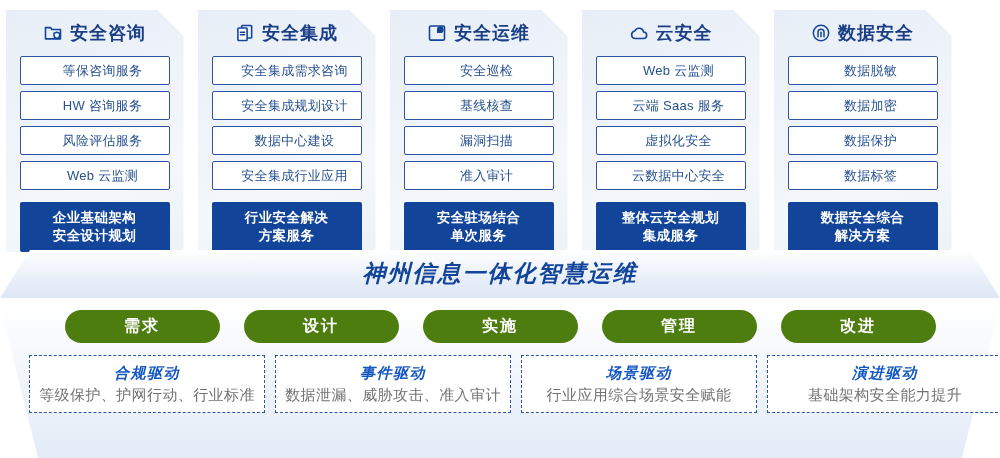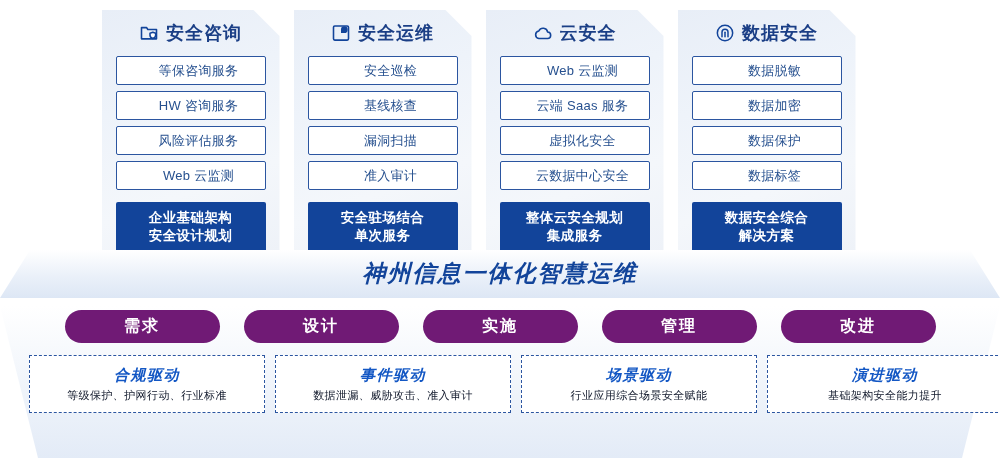--- a/index.html
+++ b/index.html
@@ -65,37 +65,37 @@
     -webkit-clip-path:polygon(0 0, 1000px 0, 962px 152px, 38px 152px);
     clip-path:polygon(0 0, 1000px 0, 962px 152px, 38px 152px);
   }
 
   
   .pills{
     position:absolute;left:0;top:310px;width:1000px;height:34px;
     display:flex;justify-content:center;gap:24px;
   }
   .pill{
-    width:155px;height:33px;border-radius:17px;background:#701a75;
+    width:155px;height:33px;border-radius:17px;background:#4d7c0f;
     display:flex;align-items:center;justify-content:center;
     color:#ffffff;font-size:16px;font-weight:bold;letter-spacing:2px;
   }
 
   
   .drivers{
     position:absolute;left:0;top:355px;width:1000px;height:62px;
     display:flex;justify-content:center;gap:10px;padding-left:16px;
   }
   .driver{
     width:236px;height:58px;border:1px dashed #2b55a0;background:#ffffff;
     display:flex;flex-direction:column;align-items:center;justify-content:center;gap:3px;
     box-sizing:border-box;
   }
   .driver .dtitle{color:#1357c4;font-size:15px;font-weight:bold;font-style:italic;letter-spacing:1.5px;}
-  .driver .ddesc{color:#0f172a;font-size:11px;letter-spacing:.4px;}
+  .driver .ddesc{color:#737373;font-size:15px;letter-spacing:.4px;}
 </style>
 </head>
 <body>
 
 <div id="stage">
 
   <div class="cards">
 
     <div class="card">
       <div class="card-head">
@@ -112,20 +112,42 @@
         <div class="srv">HW 咨询服务</div>
         <div class="srv">风险评估服务</div>
         <div class="srv">Web 云监测</div>
         <div class="solution">
           <span>企业基础架构</span>
           <span>安全设计规划</span>
         </div>
       </div>
     </div>
 
+    <div class="card">
+      <div class="card-head">
+        <span class="ic">
+          <svg width="20" height="20" viewBox="0 0 24 24" fill="none" stroke="#12449a" stroke-width="1.9" stroke-linejoin="round" stroke-linecap="round">
+            <rect x="8" y="3" width="12" height="15" rx="1"></rect>
+            <rect x="3.5" y="6" width="11" height="15" rx="1" fill="#ffffff"></rect>
+            <path d="M6.5 11h5M6.5 14h5"></path>
+          </svg>
+        </span>
+        <span>安全集成</span>
+      </div>
+      <div class="card-body">
+        <div class="srv">安全集成需求咨询</div>
+        <div class="srv">安全集成规划设计</div>
+        <div class="srv">数据中心建设</div>
+        <div class="srv">安全集成行业应用</div>
+        <div class="solution">
+          <span>行业安全解决</span>
+          <span>方案服务</span>
+        </div>
+      </div>
+    </div>
 
     <div class="card">
       <div class="card-head">
         <span class="ic">
           <svg width="20" height="20" viewBox="0 0 24 24" fill="none" stroke="#12449a" stroke-width="1.9" stroke-linejoin="round" stroke-linecap="round">
             <rect x="3" y="3.5" width="18" height="17" rx="1.5"></rect>
             <path d="M12 8v4h4a4 4 0 1 0-4-4z" fill="#12449a" stroke="none"></path>
           </svg>
         </span>
         <span>安全运维</span>

